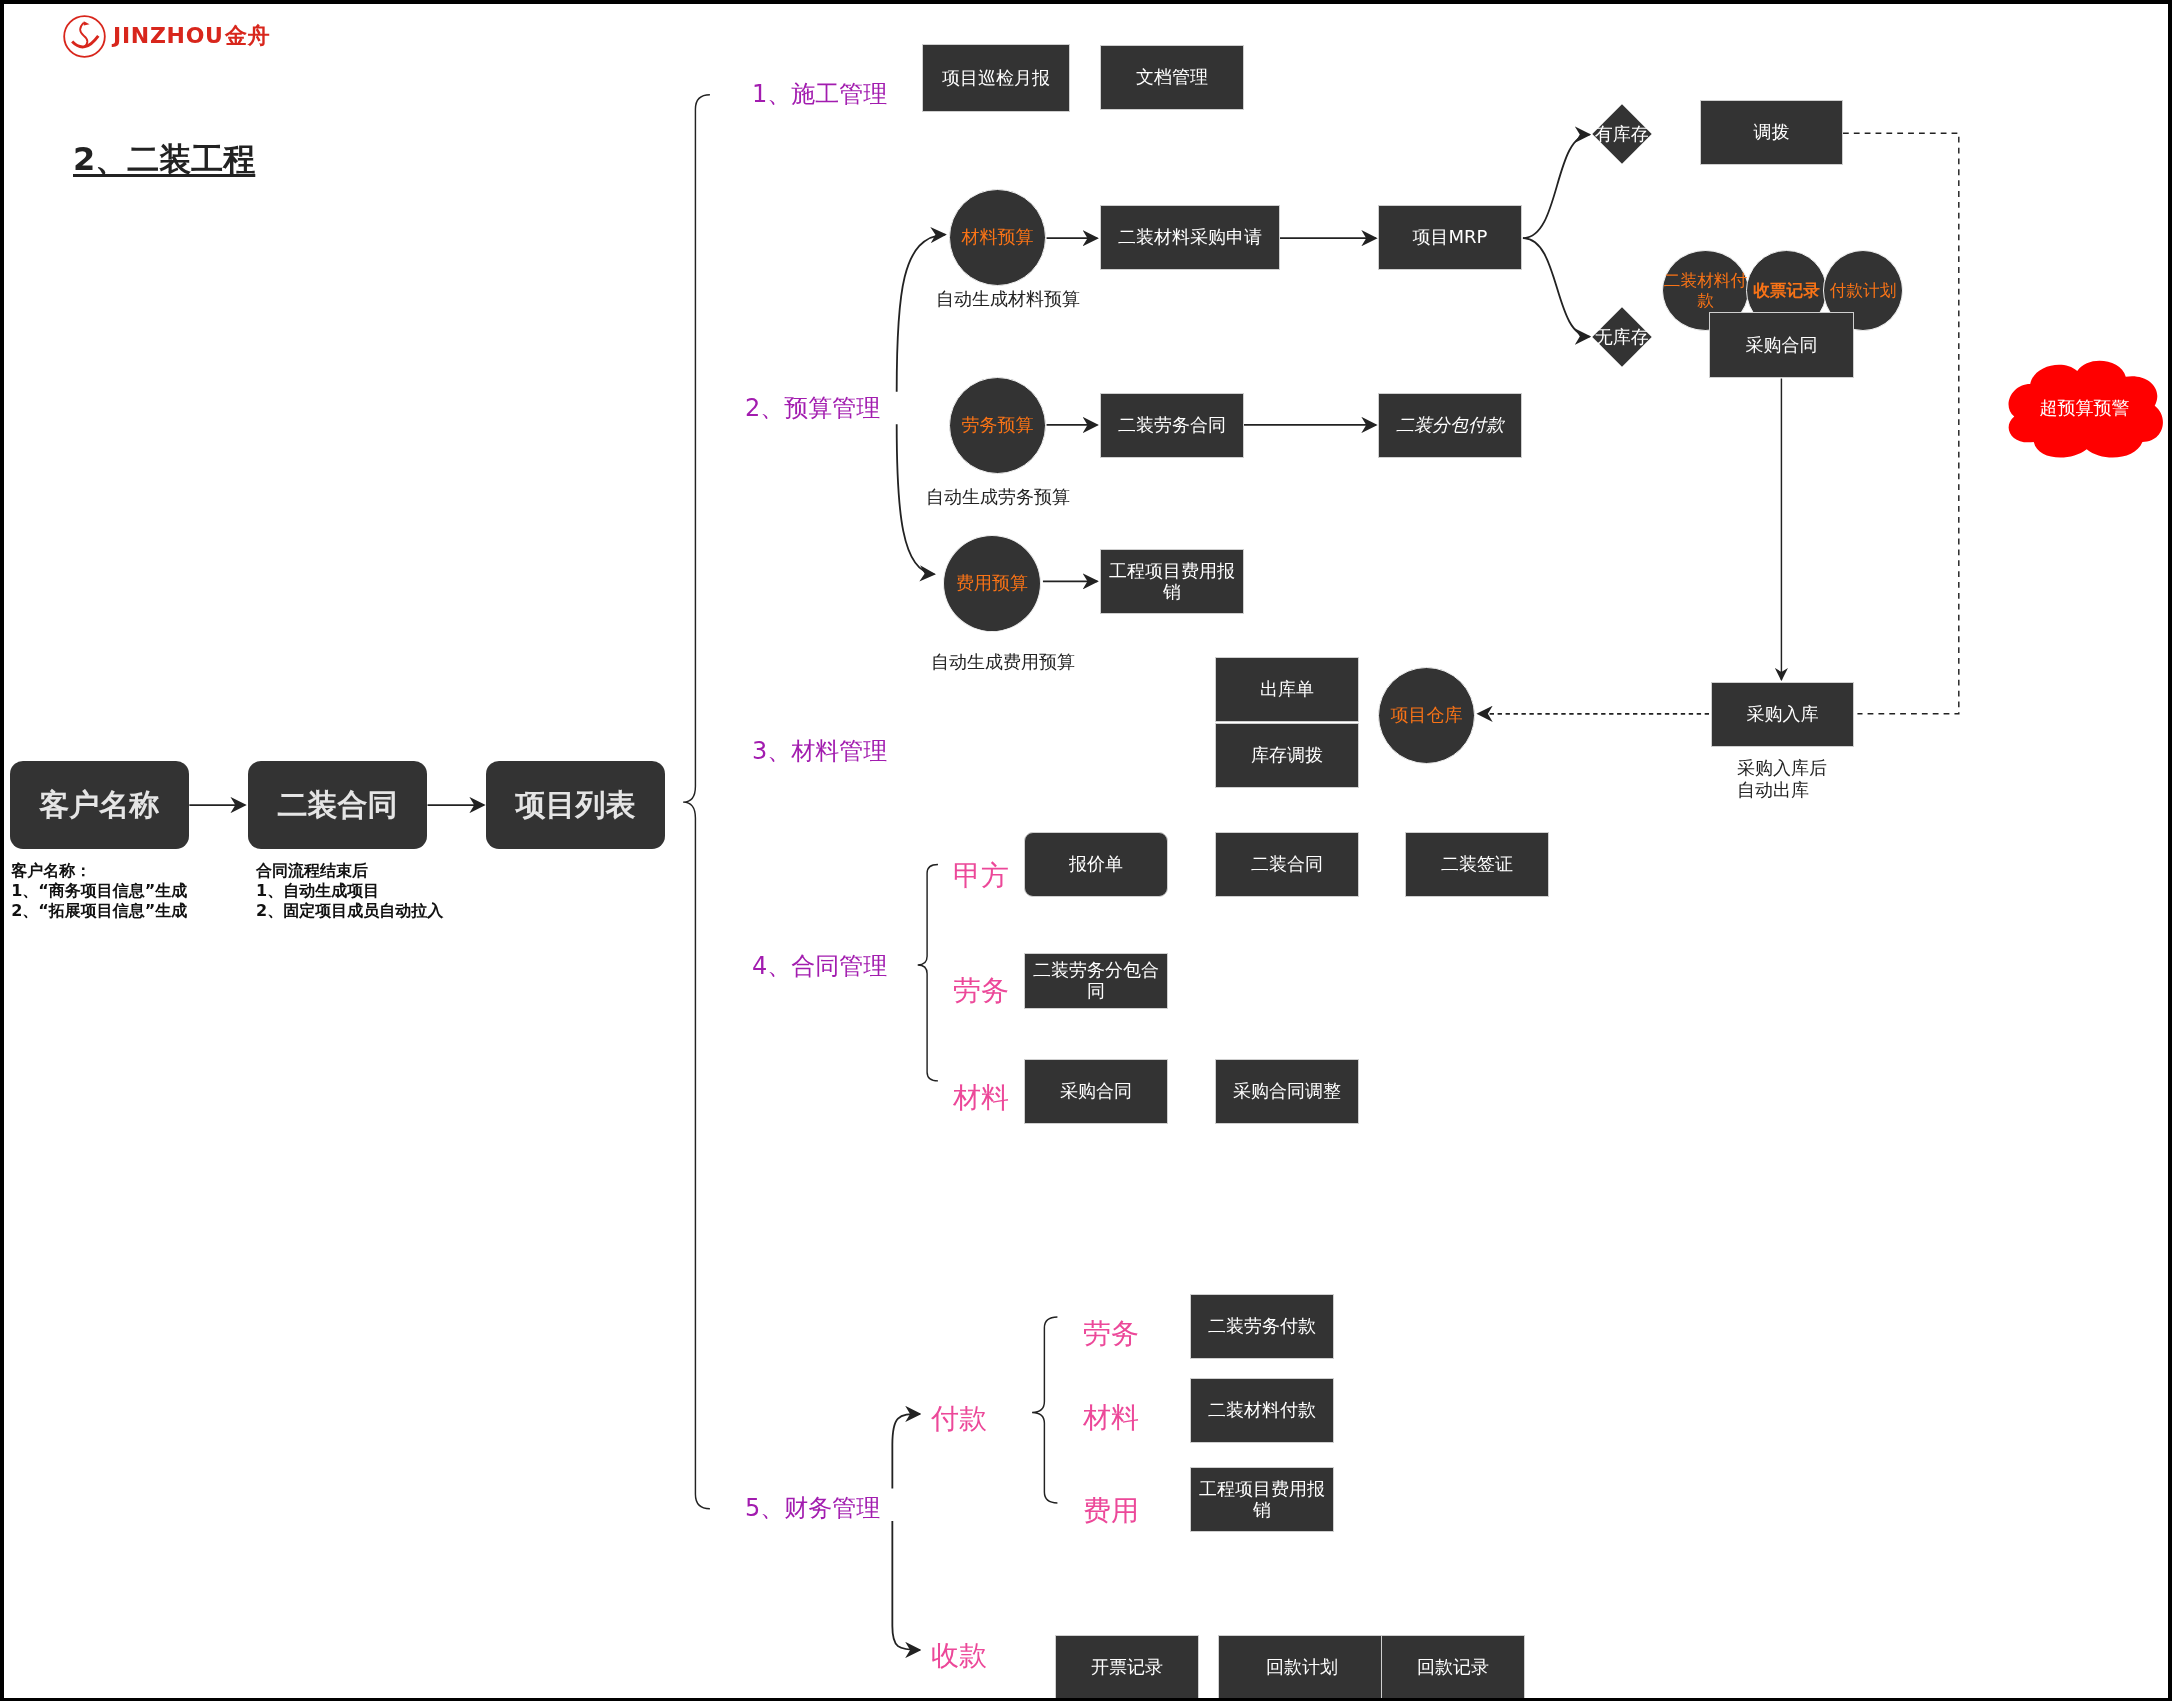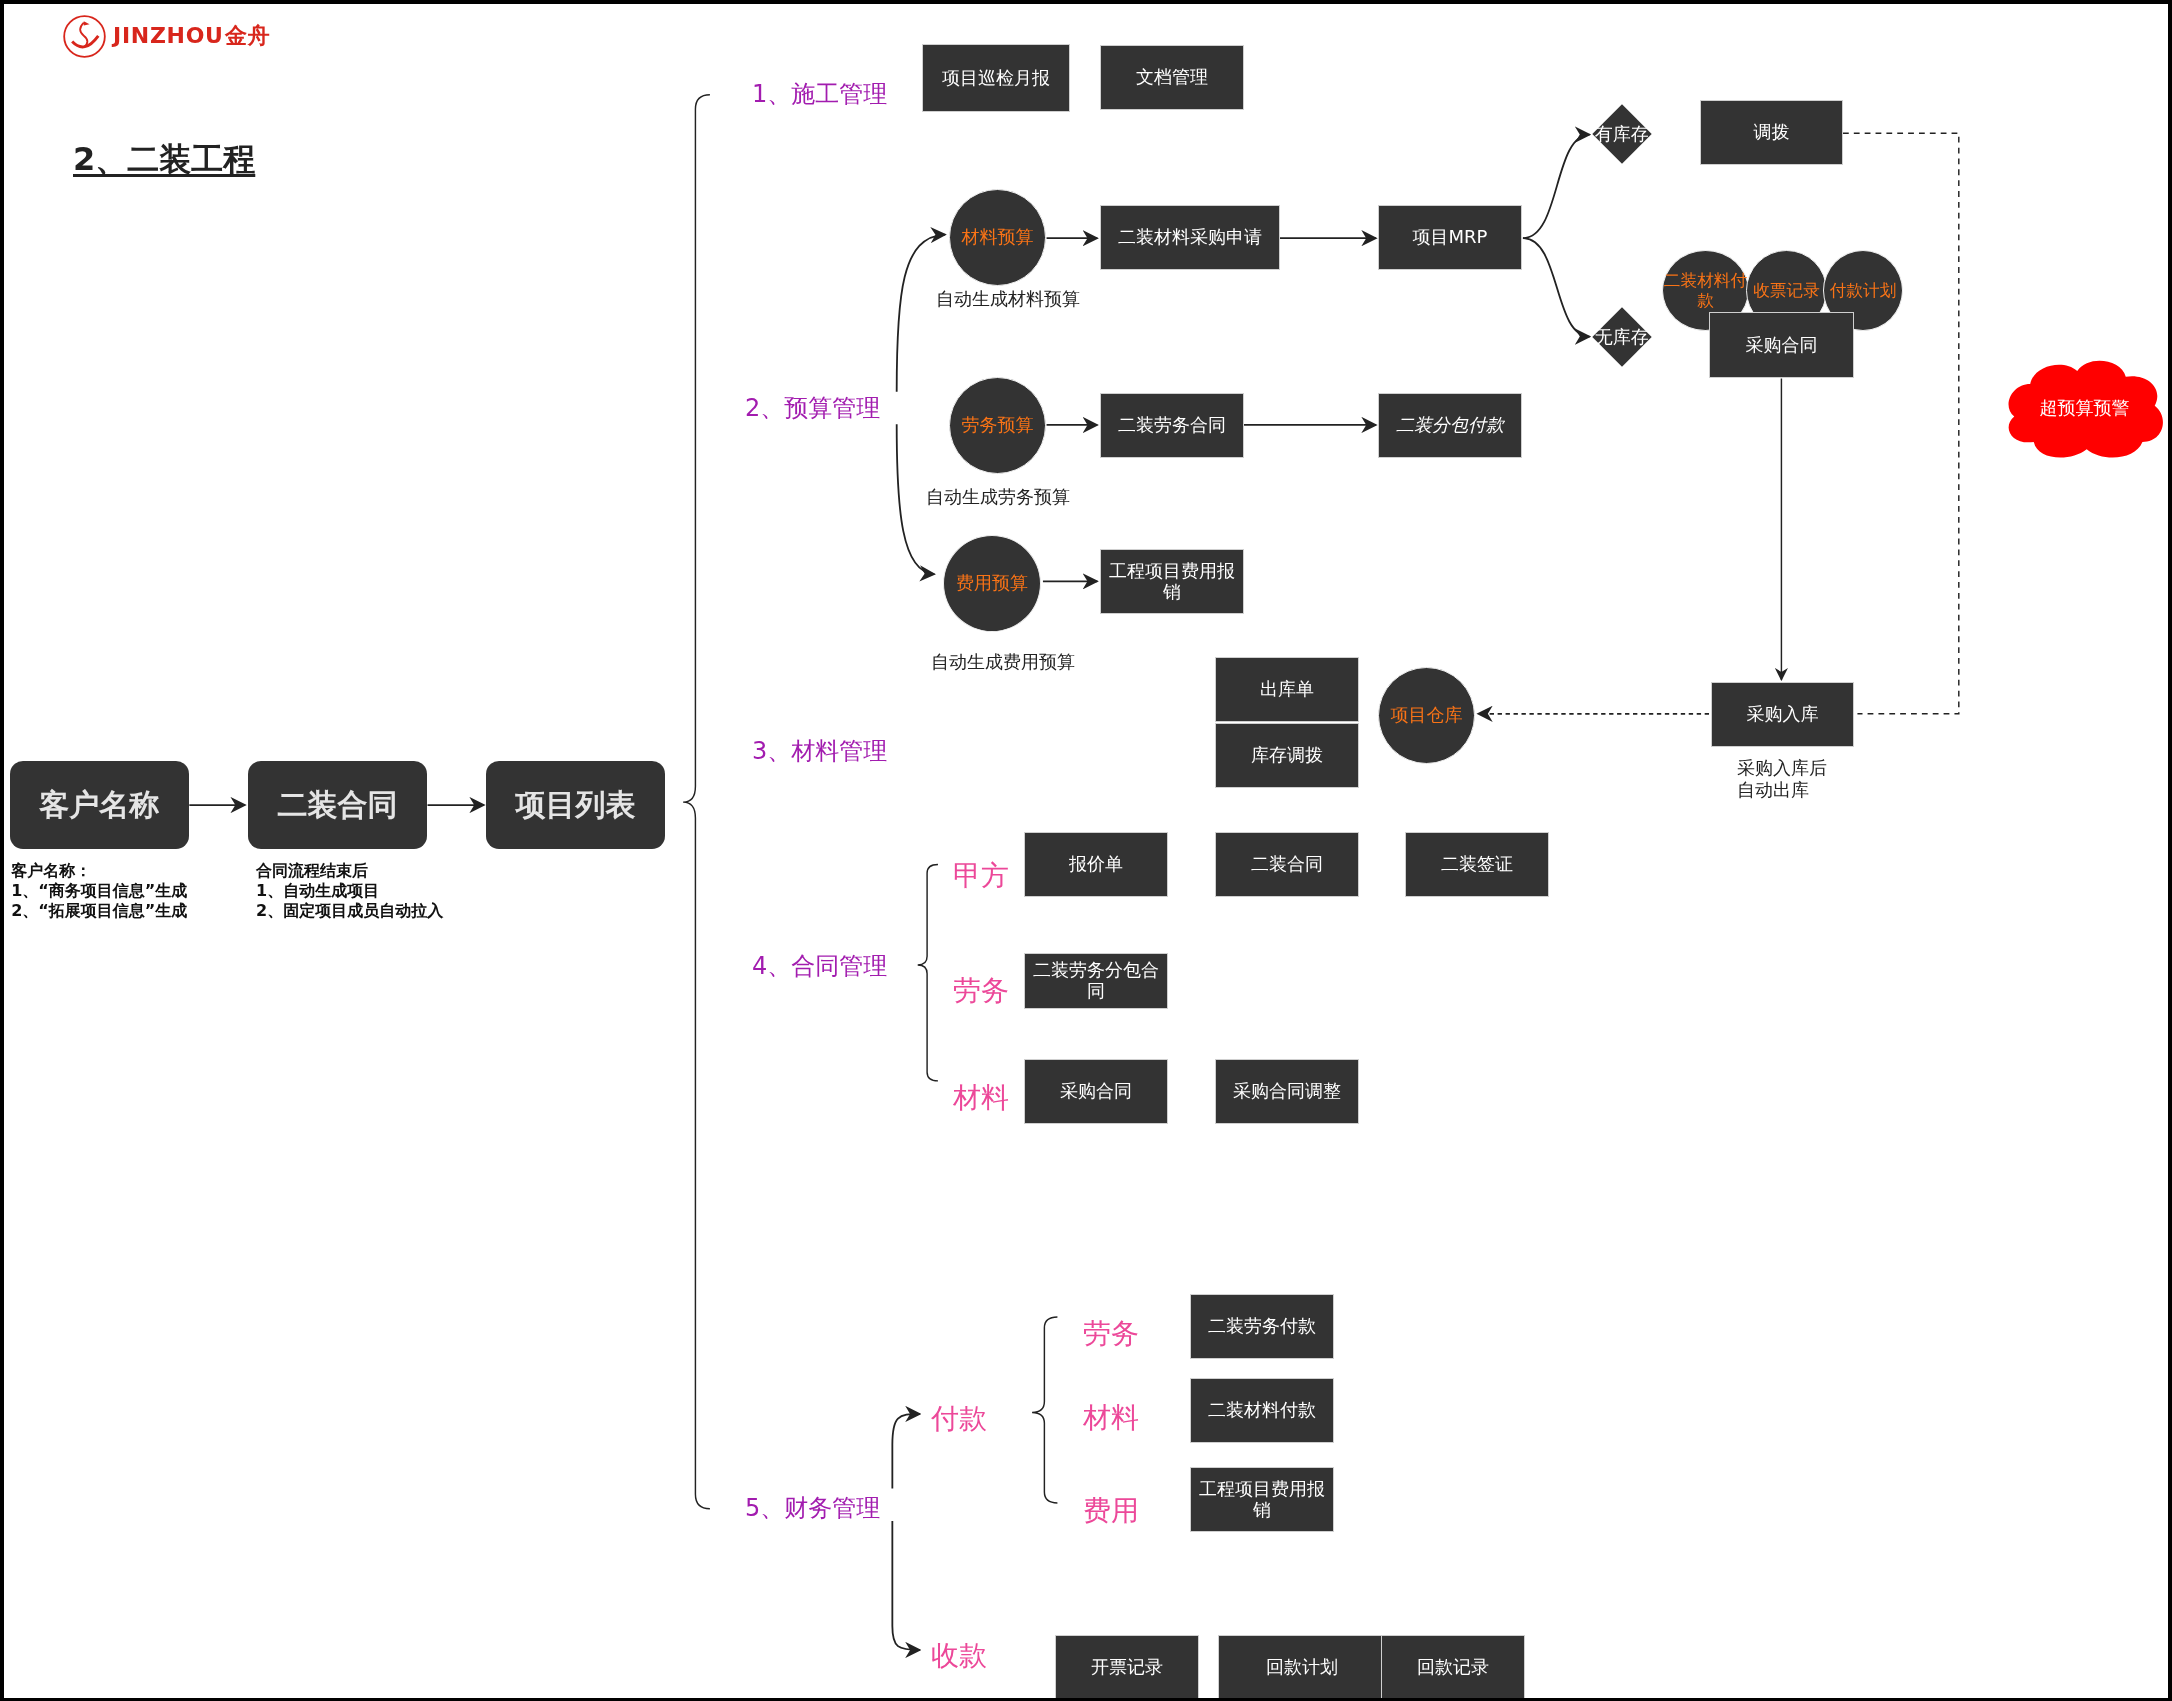--- a/index.html
+++ b/index.html
@@ -107,21 +107,21 @@
     <div class="lbl">有库存</div>
   </div>
   <div class="dia" style="left:1589px;top:304px;">
     <div class="shape"></div>
     <div class="lbl">无库存</div>
   </div>
 
   <div class="box" style="left:1696px;top:96px;width:143px;height:65px;">调拨</div>
 
   <div class="circ" style="left:1658px;top:246px;width:87px;height:81px;font-size:16.7px;">二装材料付款</div>
-  <div class="circ" style="left:1742px;top:246px;width:81px;height:81px;font-size:16.7px;">收票记录</div>
+  <div class="circ" style="left:1742px;top:246px;width:81px;height:81px;font-size:16.7px;font-weight:bold;">收票记录</div>
   <div class="circ" style="left:1819px;top:246px;width:80px;height:81px;font-size:16.7px;">付款计划</div>
   <div class="box" style="left:1705px;top:308px;width:145px;height:66px;">采购合同</div>
 
   <div class="box" style="left:1707px;top:678px;width:143px;height:65px;">采购入库</div>
   <div class="note" style="left:1733px;top:753px;">
     <div>采购入库后</div>
     <div>自动出库</div>
   </div>
 
   <svg class="abs" style="left:1997px;top:351px;" width="167" height="105" viewBox="0 0 230 145">
@@ -138,21 +138,21 @@
   <div class="note" style="left:927px;top:647px;">自动生成费用预算</div>
   <div class="box" style="left:1096px;top:545px;width:144px;height:65px;">工程项目费用报销</div>
 
   <div class="sec" style="left:748px;top:731px;">3、材料管理</div>
   <div class="box" style="left:1211px;top:653px;width:144px;height:65px;">出库单</div>
   <div class="box" style="left:1211px;top:719px;width:144px;height:65px;">库存调拨</div>
   <div class="circ" style="left:1374px;top:663px;width:97px;height:97px;">项目仓库</div>
 
   <div class="sec" style="left:748px;top:946px;">4、合同管理</div>
   <div class="sub" style="left:949px;top:853px;">甲方</div>
-  <div class="box" style="left:1020px;top:828px;width:144px;height:65px;">报价单</div>
+  <div class="box" style="left:1020px;top:828px;width:144px;height:65px;border-radius:9px;">报价单</div>
   <div class="box" style="left:1211px;top:828px;width:144px;height:65px;">二装合同</div>
   <div class="box" style="left:1401px;top:828px;width:144px;height:65px;">二装签证</div>
   <div class="sub" style="left:949px;top:968px;">劳务</div>
   <div class="box" style="left:1020px;top:949px;width:144px;height:56px;">二装劳务分包合同</div>
   <div class="sub" style="left:949px;top:1075px;">材料</div>
   <div class="box" style="left:1020px;top:1055px;width:144px;height:65px;">采购合同</div>
   <div class="box" style="left:1211px;top:1055px;width:144px;height:65px;">采购合同调整</div>
 
   <div class="sec" style="left:741px;top:1488px;">5、财务管理</div>
   <div class="sub" style="left:927px;top:1396px;">付款</div>

